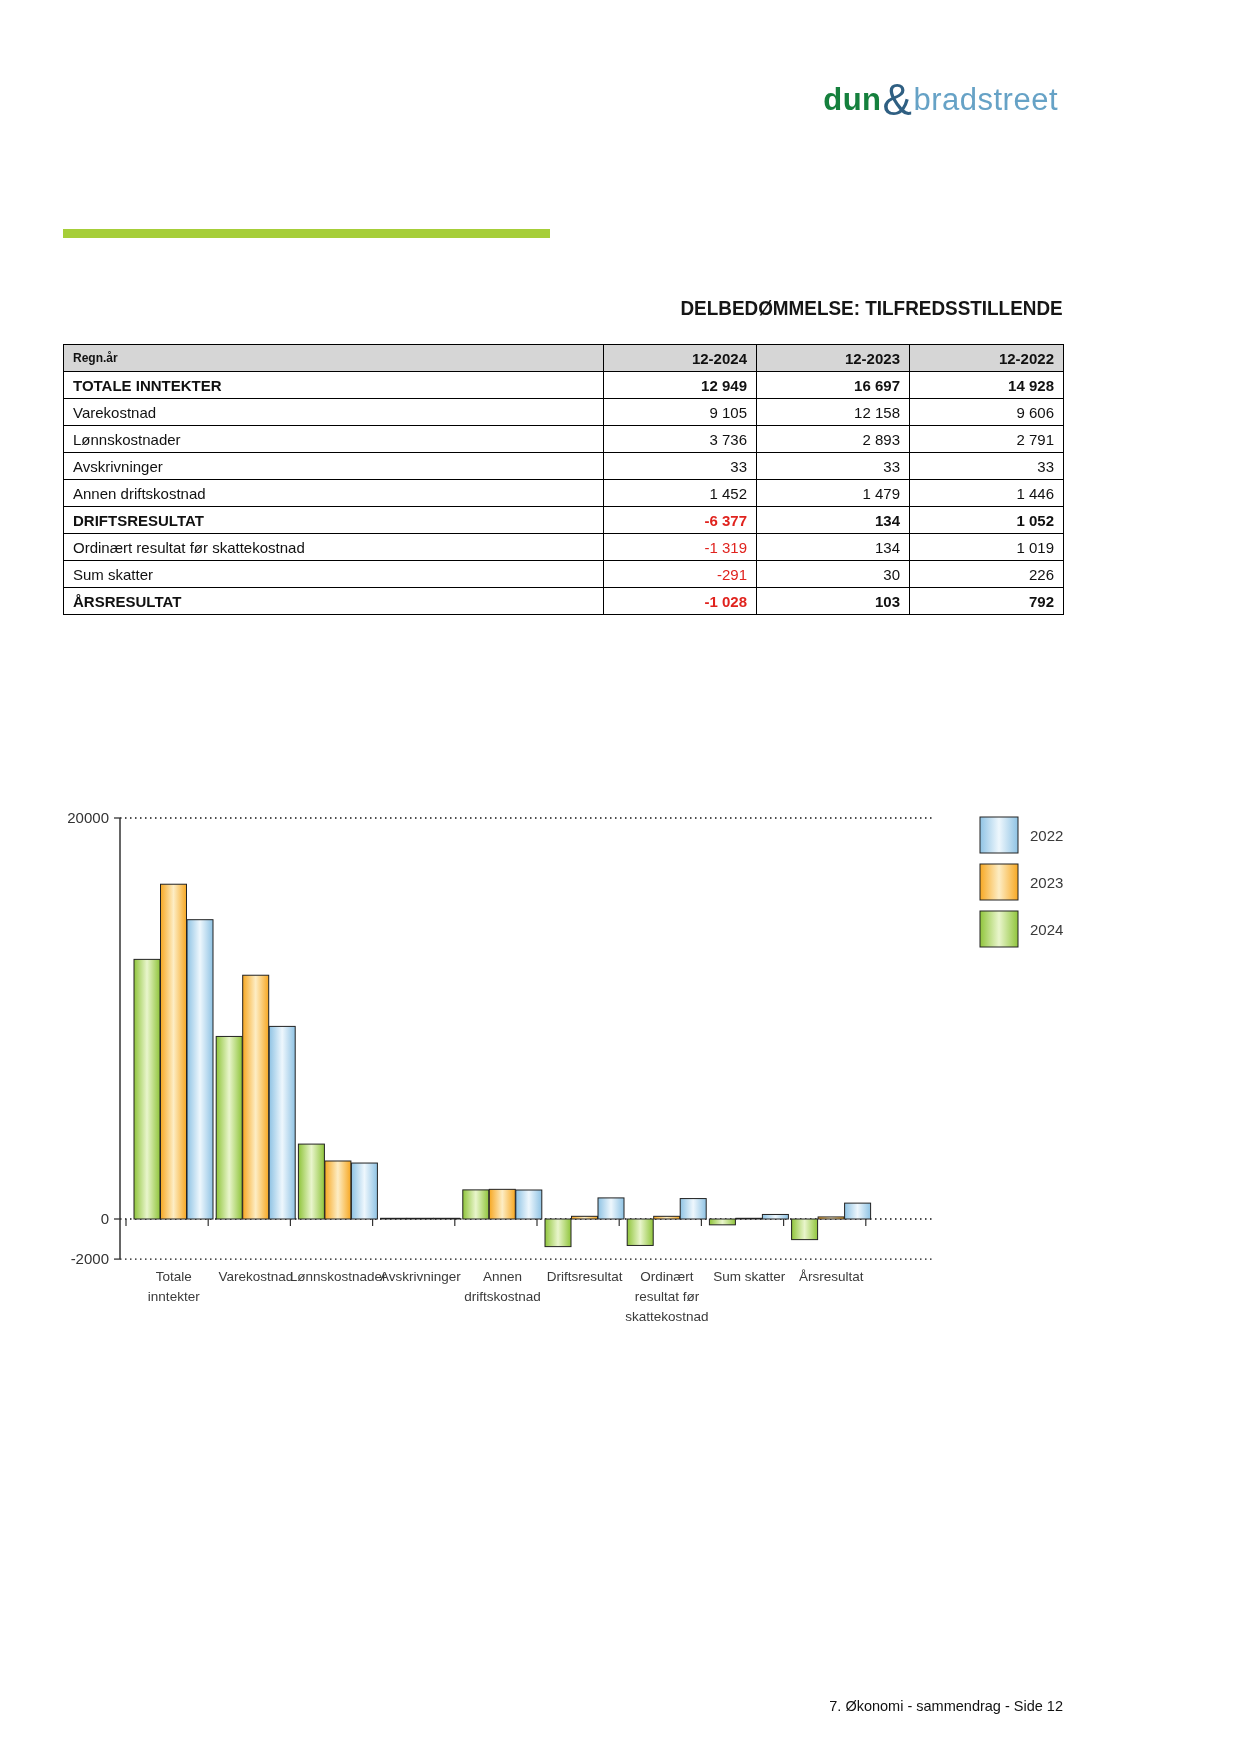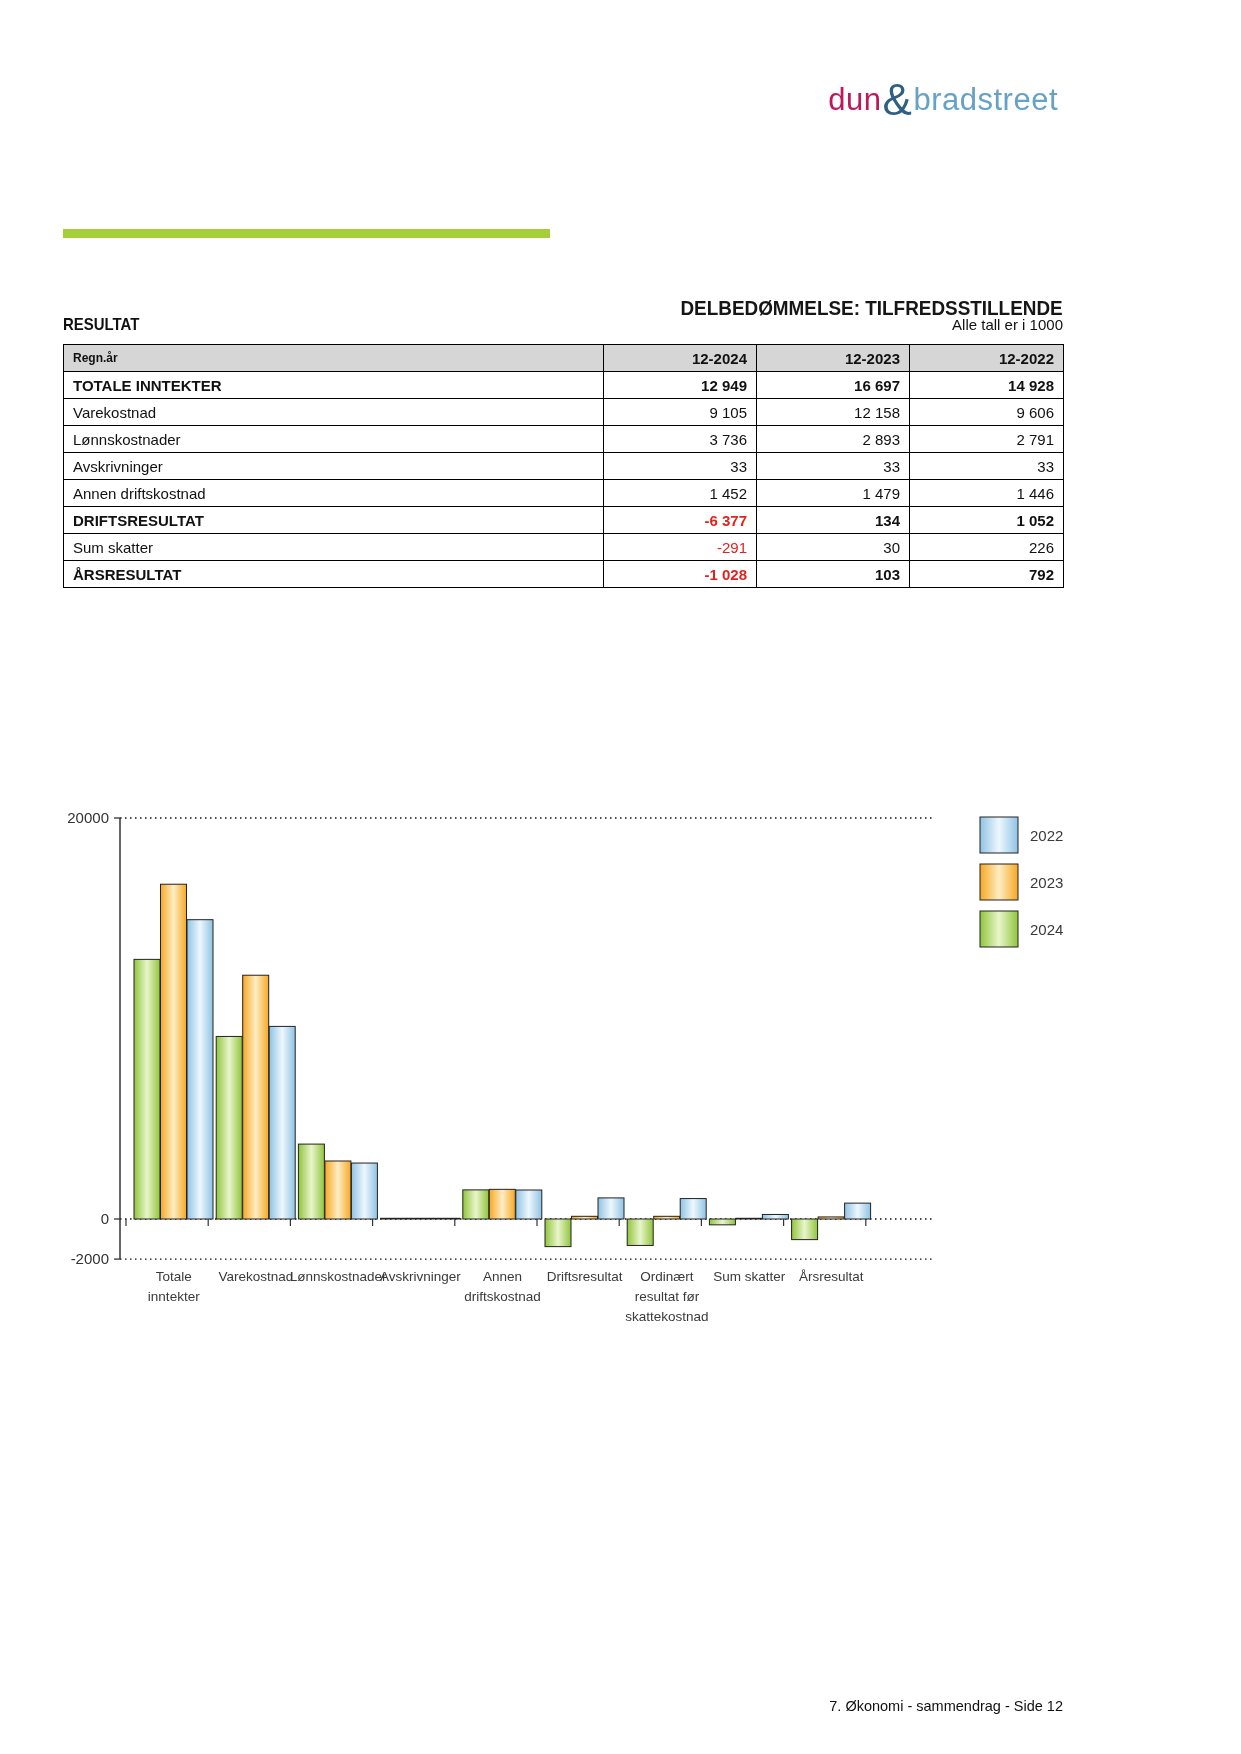--- a/index.html
+++ b/index.html
@@ -9,21 +9,21 @@
     position: relative;
     width: 1241px; height: 1754px;
     margin: 0 auto;
     background: #ffffff;
     overflow: hidden;
     color: #111;
   }
   
   .logo { position: absolute; top: 70px; right: 183px; white-space: nowrap;
           font-size: 31px; letter-spacing: 0.5px; }
-  .logo .p1 { color: #be185d; font-weight: 400; }
+  .logo .p1 { color: #15803d; font-weight: 700; }
   .logo .amp { color: #2f5f82; font-size: 44px; font-weight: 400;
                position: relative; top: 5px; margin: 0 1px; }
   .logo .p2 { color: #66a2c6; font-weight: 500; }
   
   .page-title { position: absolute; left: 63px; top: 166px;
     font-size: 43px; font-weight: bold; color: #161616; white-space: nowrap; }
   .cond  { display: inline-block; transform: scaleX(0.88); transform-origin: 0 50%; }
   .cond-r{ display: inline-block; transform: scaleX(0.90); transform-origin: 100% 50%; }
   .title-rule { position: absolute; left: 63px; top: 229px; width: 487px; height: 9px; }
   .assessment { position: absolute; right: 178px; top: 286px; text-align: right;
@@ -58,24 +58,20 @@
 <div class="page">
 
   <div class="logo">
     <span class="p1">dun</span><span class="amp">&amp;</span><span class="p2">bradstreet</span>
   </div>
 
   <div class="title-rule" id="title-rule" style="background: rgb(166, 206, 57);"></div>
 
   <div class="assessment"><span class="cond-r">DELBEDØMMELSE: TILFREDSSTILLENDE</span></div>
 
-  <div class="meta-row">
-    <span class="section-label"><span class="cond">RESULTAT</span></span>
-    <span class="units-note">Alle tall er i 1000</span>
-  </div>
 
   <table class="results">
     <colgroup>
         <col style="width:540px">
         <col style="width:153px">
         <col style="width:153px">
         <col style="width:154px">
       </colgroup>
     <thead>
         <tr id="results-head-row">
@@ -114,20 +110,26 @@
           <td>Annen driftskostnad</td>
           <td class="num">1 452</td>
           <td class="num">1 479</td>
           <td class="num">1 446</td>
         </tr>
         <tr class="bold">
           <td>DRIFTSRESULTAT</td>
           <td class="num neg">-6 377</td>
           <td class="num">134</td>
           <td class="num">1 052</td>
+        </tr>
+        <tr>
+          <td>Ordinært resultat før skattekostnad</td>
+          <td class="num neg">-1 319</td>
+          <td class="num">134</td>
+          <td class="num">1 019</td>
         </tr>
         <tr>
           <td>Sum skatter</td>
           <td class="num neg">-291</td>
           <td class="num">30</td>
           <td class="num">226</td>
         </tr>
         <tr class="bold">
           <td>ÅRSRESULTAT</td>
           <td class="num neg">-1 028</td>

